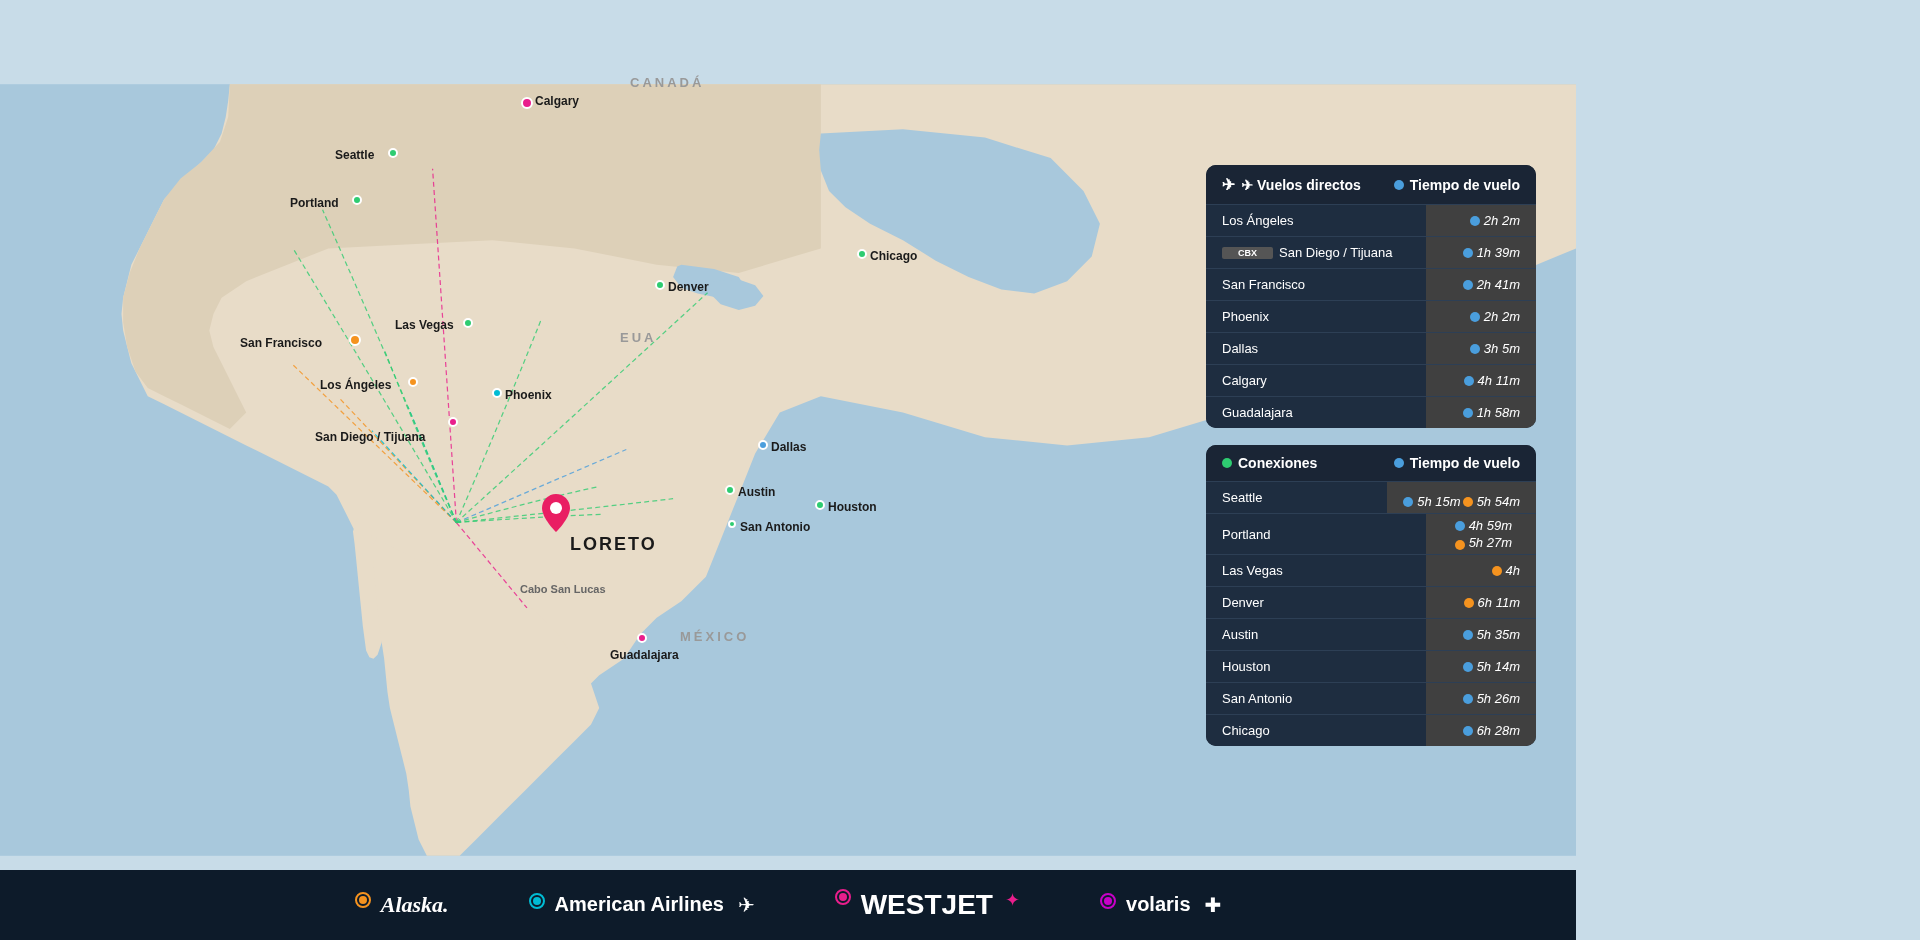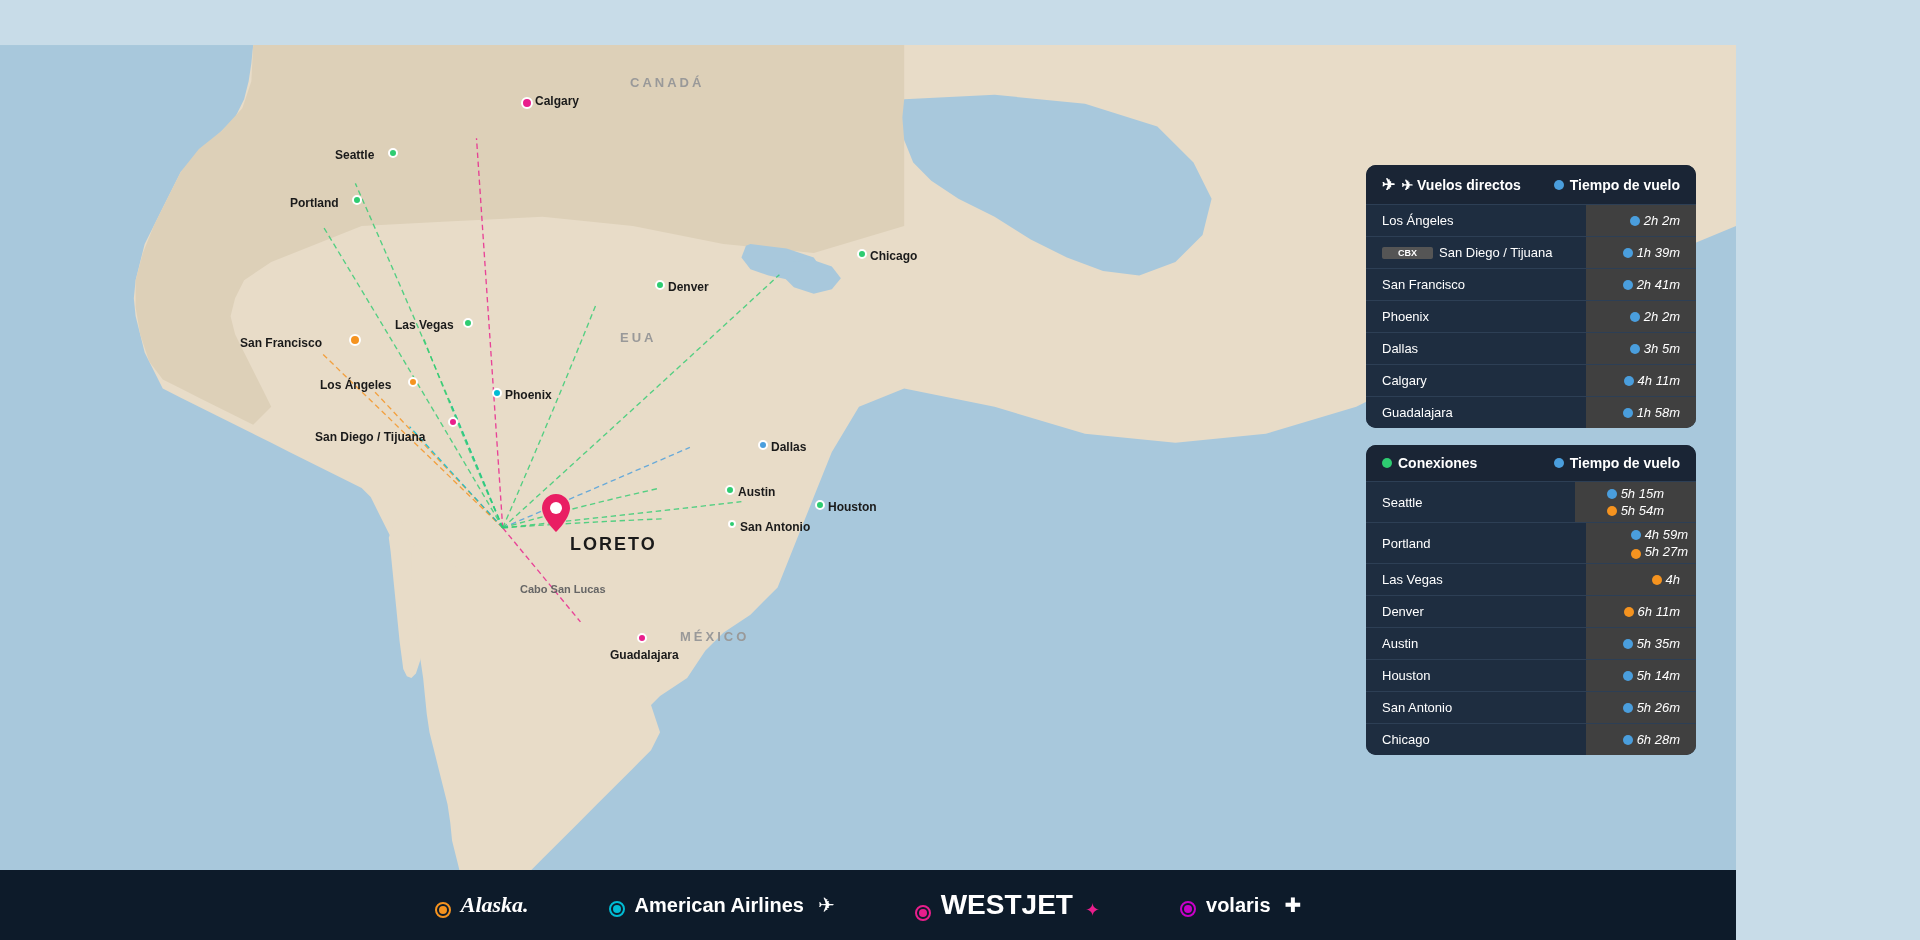--- a/index.html
+++ b/index.html
@@ -1,19 +1,19 @@
 <!DOCTYPE html>
 <html><head>
   <meta charset="utf-8">
   <style>
     * { margin: 0; padding: 0; box-sizing: border-box; }
     body { width: 1920px; height: 940px; overflow: hidden; font-family: 'Arial', sans-serif; position: relative; background: #c8dce8; }
 
     #map-container {
-      width: 1736px;
+      width: 1576px;
       height: 940px;
       position: relative;
       overflow: hidden;
     }
 
     
     #map-bg {
       position: absolute;
       top: 0; left: 0;
       width: 100%; height: 100%;
@@ -112,21 +112,21 @@
       height: 70px;
       background: #0d1b2a;
       display: flex;
       align-items: center;
       justify-content: center;
       gap: 80px;
     }
 
     .airline-item {
       display: flex;
-      align-items: flex-end;
+      align-items: flex-start;
       gap: 10px;
       color: white;
     }
 
     .airline-dot {
       width: 16px;
       height: 16px;
       border-radius: 50%;
       border: 2px solid;
       display: flex;
@@ -350,29 +350,29 @@
         <span>Conexiones</span>
       </div>
       <div class="col2">
         <span class="dot dot-blue"></span>
         <span>Tiempo de vuelo</span>
       </div>
     </div>
 
     <div class="panel-row">
       <div class="dest">Seattle</div>
-      <div class="time" style="flex-direction:column; align-items:flex-end; gap:2px; padding:4px 32px;">
+      <div class="time" style="align-items:flex-end; gap:2px; padding:4px 16px;">
         <div style="display:flex; align-items:center; gap:4px;"><span class="dot dot-blue"></span>5h 15m</div>
         <div style="display:flex; align-items:center; gap:4px;"><span class="dot dot-orange"></span>5h 54m</div>
       </div>
     </div>
 
     <div class="panel-row">
       <div class="dest">Portland</div>
-      <div class="time" style="flex-direction:column; align-items:flex-end; gap:2px; padding:4px 8px;">
+      <div class="time" style="flex-direction:column; align-items:flex-end; gap:2px; padding:4px 24px;">
         <div style="display:flex; align-items:center; gap:4px;"><span class="dot dot-blue"></span>4h 59m</div>
         <div style="display:flex; align-items:flex-end; gap:4px;"><span class="dot dot-orange"></span>5h 27m</div>
       </div>
     </div>
 
     <div class="panel-row">
       <div class="dest">Las Vegas</div>
       <div class="time"><span class="dot dot-orange"></span>4h</div>
     </div>
 

